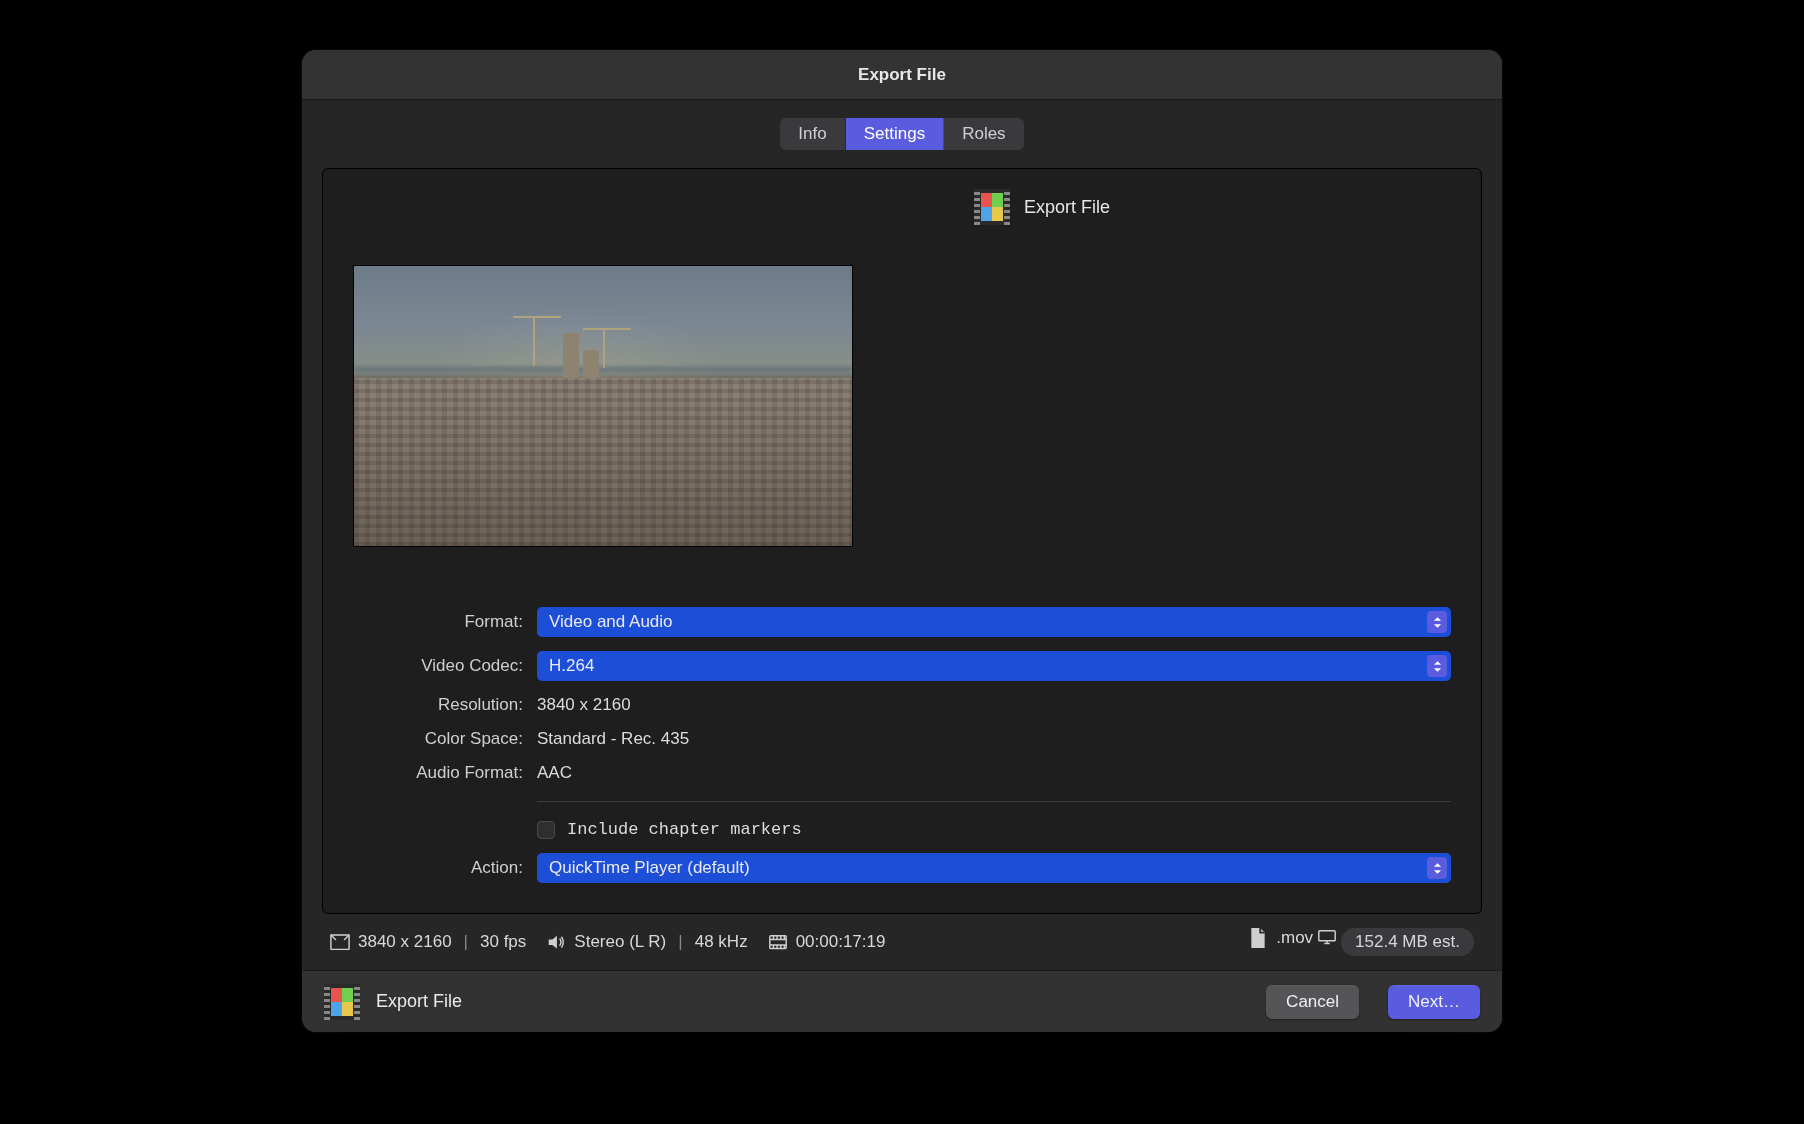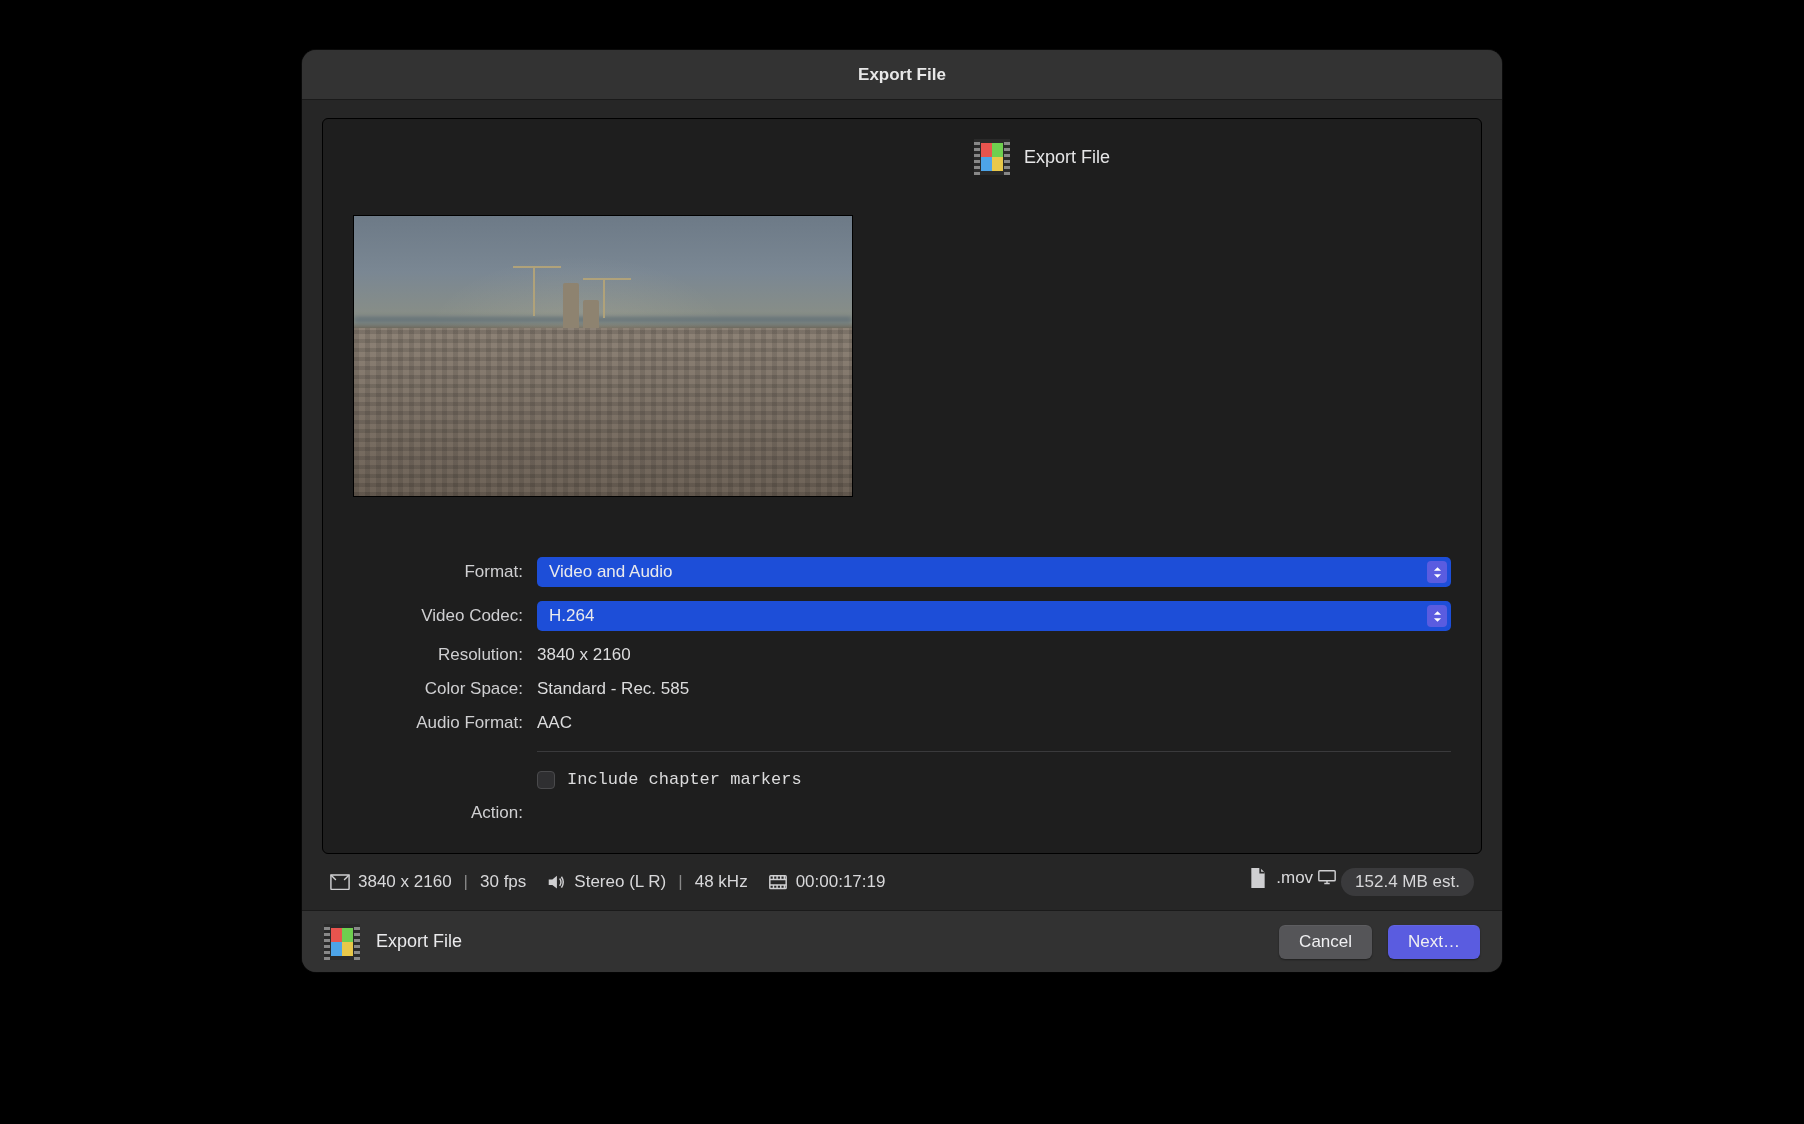--- a/index.html
+++ b/index.html
@@ -219,21 +219,21 @@
   }
 
   .footer{
     background:#323232;
     border-top:1px solid #1a1a1a;
     height:62px;
     display:flex; align-items:center; justify-content:space-between;
     padding: 0 22px;
   }
   .footer-left{ display:flex; align-items:center; gap:16px; color:#eaeaec; font-size:18px;}
-  .footer-right{ display:flex; align-items:center; gap:16px;margin-left:39px;}
+  .footer-right{ display:flex; align-items:center; gap:29px;margin-left:39px;}
   .btn{
     height:34px; padding:0 20px; border-radius:6px;
     font-size:17px; color:#f0f0f2;
     display:flex; align-items:center; justify-content:center;
     cursor:pointer;
     box-shadow: 0 1px 0 rgba(255,255,255,.05) inset, 0 1px 2px rgba(0,0,0,.4);
   }
   .btn-default{ background:#555558;}
   .btn-primary{ background:#5a5ce0;}
 </style>
@@ -241,20 +241,27 @@
 <body>
 
 <div class="dialog">
 
   <div class="titlebar">
     <h1>Export File</h1>
   </div>
 
   <div class="body">
 
+    <div class="tabs-row">
+      <div class="seg">
+        <div class="seg-item">Info</div>
+        <div class="seg-item active">Settings</div>
+        <div class="seg-item">Roles</div>
+      </div>
+    </div>
 
     <div class="panel">
 
       <div class="panel-header">
         <span class="film-icon">
           <span class="strip"></span>
           <span class="center">
             <span class="c c1"></span>
               <span class="c c2"></span>
               <span class="c c3"></span>
@@ -300,34 +307,45 @@
               <svg viewBox="0 0 10 6">
                   <path d="M1 1 L5 5 L9 1 Z"></path>
                 </svg>
             </span>
           </div>
 
           <div class="label">Resolution:</div>
           <div class="value">3840 x 2160</div>
 
           <div class="label">Color Space:</div>
-          <div class="value">Standard - Rec. 585</div>
+          <div class="value">Standard - Rec. 435</div>
 
           <div class="label">Audio Format:</div>
           <div class="value">AAC</div>
 
           <div class="divider"></div>
 
           <div></div>
           <div class="check-row">
             <span class="checkbox"></span>
             <span>Include chapter markers</span>
           </div>
 
           <div class="label">Action:</div>
+          <div class="select">
+            <span>QuickTime Player (default)</span>
+            <span class="cap">
+              <svg viewBox="0 0 10 6">
+                  <path d="M1 5 L5 1 L9 5 Z"></path>
+                </svg>
+              <svg viewBox="0 0 10 6">
+                  <path d="M1 1 L5 5 L9 1 Z"></path>
+                </svg>
+            </span>
+          </div>
 
         </div>
       </div>
     </div>
 
     <div class="info-bar">
       <div class="info-left">
         <span class="ig">
           <span class="mini-icon">
             <svg viewBox="0 0 22 18">

